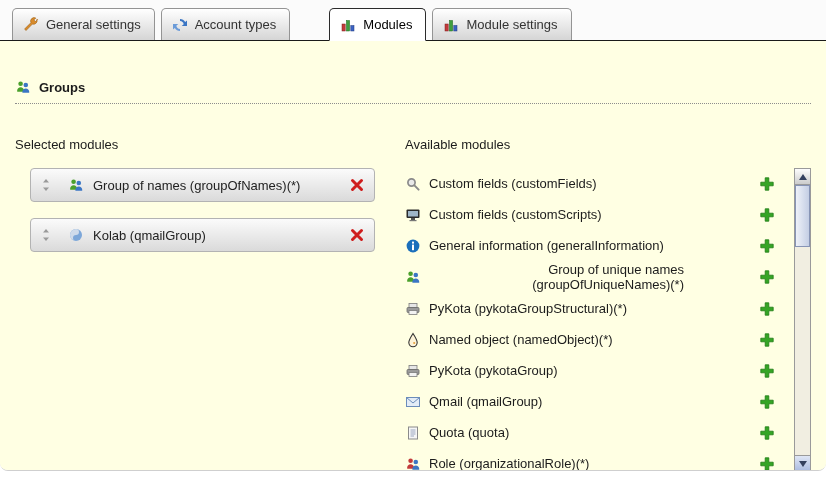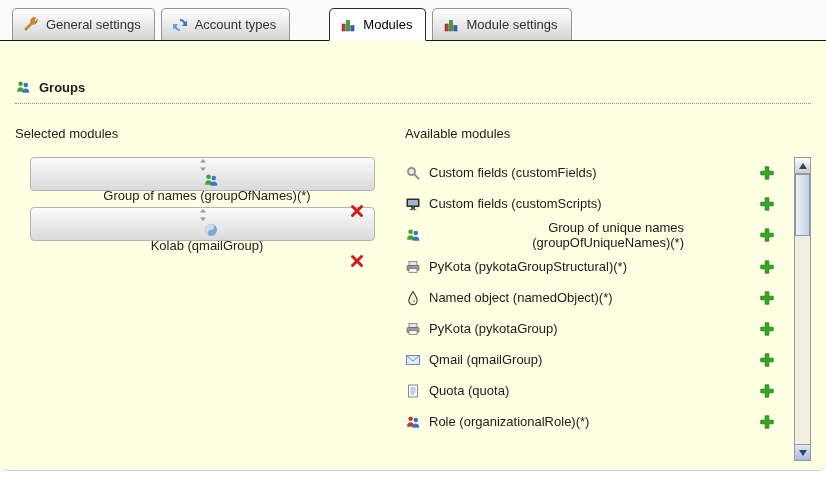--- a/index.html
+++ b/index.html
@@ -13,28 +13,28 @@
   .tab{display:flex;align-items:center;gap:7px;padding:6px 13px 6px 10px;
        background:linear-gradient(#ffffff,#d5d5d5);border:1px solid #949494;border-bottom:none;
        border-radius:5px 5px 0 0;color:#333;cursor:pointer;white-space:nowrap;}
   .tab.active{background:#ffffff;border:1px solid #2b2b2b;border-bottom:1px solid #ffffff;
        margin-bottom:-1px;z-index:2;position:relative;color:#000;margin-left:33px;}
   .icon16{width:16px;height:16px;display:inline-block;flex:0 0 16px;}
   
   .content{background:#ffffe3;height:429px;box-sizing:border-box;padding:0 15px;}
   .section-head{display:flex;align-items:flex-end;gap:8px;font-weight:bold;
                 padding:38px 0 8px 0;border-bottom:1px dotted #8d8d8d;}
-  .columns{display:flex;margin-top:22px;}
+  .columns{display:flex;margin-top:33px;}
   .left-col{width:390px;flex:0 0 390px;}
   .right-col{flex:1;min-width:0;}
   .col-label{margin:0 0 16px 0;}
   
   .sel-row{display:flex;align-items:center;width:345px;height:34px;margin:0 0 16px 15px;
            background:linear-gradient(#fbfbfb,#dadada);border:1px solid #b3b3b3;border-radius:4px;
-           padding:0 9px;box-sizing:border-box;flex-direction:column;}
+           padding:0 9px;box-sizing:border-box;}
   .sel-row .handle{width:12px;height:14px;cursor:grab;flex:0 0 12px;}
   .sel-row .icon16{margin-left:16px;}
   .sel-row .lbl{margin-left:9px;color:#222;}
   .del-btn{margin-left:auto;width:16px;height:16px;cursor:pointer;border:none;background:none;padding:0;}
   
   .avail-wrap{display:flex;gap:15px;text-align:right;}
   .avail-list{flex:1;min-width:0;}
   .avail-row{display:flex;align-items:center;gap:8px;min-height:29px;padding:1px 0;}
   .avail-row .lbl{max-width:255px;line-height:15px;}
   .add-btn{margin-left:auto;margin-right:4px;width:16px;height:16px;cursor:pointer;border:none;background:none;padding:0;flex:0 0 16px;}
@@ -192,20 +192,35 @@
                     </svg>
                 </span>
                 <span class="lbl">Custom fields (customScripts)</span>
                 <button class="add-btn">
                   <svg viewBox="0 0 16 16" width="16" height="16">
                       <path d="M6.2 1.8h3.6v4.4h4.4v3.6H9.8v4.4H6.2v-4.4H1.8V6.2h4.4z" fill="#35a525" stroke="#1e7a14" stroke-width="0.8"></path>
                     </svg>
                 </button>
               </div>
 
+              <div class="avail-row">
+                <span class="icon16">
+                  <svg viewBox="0 0 16 16" width="16" height="16">
+                      <circle cx="8" cy="8" r="6.4" fill="#1b6fbb"></circle>
+                      <rect x="7" y="3.6" width="2" height="2" fill="#fff"></rect>
+                      <rect x="7" y="6.6" width="2" height="5.6" fill="#fff"></rect>
+                    </svg>
+                </span>
+                <span class="lbl">General information (generalInformation)</span>
+                <button class="add-btn">
+                  <svg viewBox="0 0 16 16" width="16" height="16">
+                      <path d="M6.2 1.8h3.6v4.4h4.4v3.6H9.8v4.4H6.2v-4.4H1.8V6.2h4.4z" fill="#35a525" stroke="#1e7a14" stroke-width="0.8"></path>
+                    </svg>
+                </button>
+              </div>
 
               <div class="avail-row">
                 <span class="icon16">
                   <svg viewBox="0 0 16 16" width="16" height="16">
                       <circle cx="5.6" cy="4.8" r="2.3" fill="#4aa02c"></circle>
                       <path d="M2.2 11.6c0-2 1.5-3.4 3.4-3.4s3.4 1.4 3.4 3.4v1.2H2.2z" fill="#4aa02c"></path>
                       <circle cx="10.8" cy="6" r="2.3" fill="#3b76c4"></circle>
                       <path d="M7.4 12.8c0-2 1.5-3.4 3.4-3.4s3.4 1.4 3.4 3.4v1H7.4z" fill="#3b76c4"></path>
                     </svg>
                 </span>

